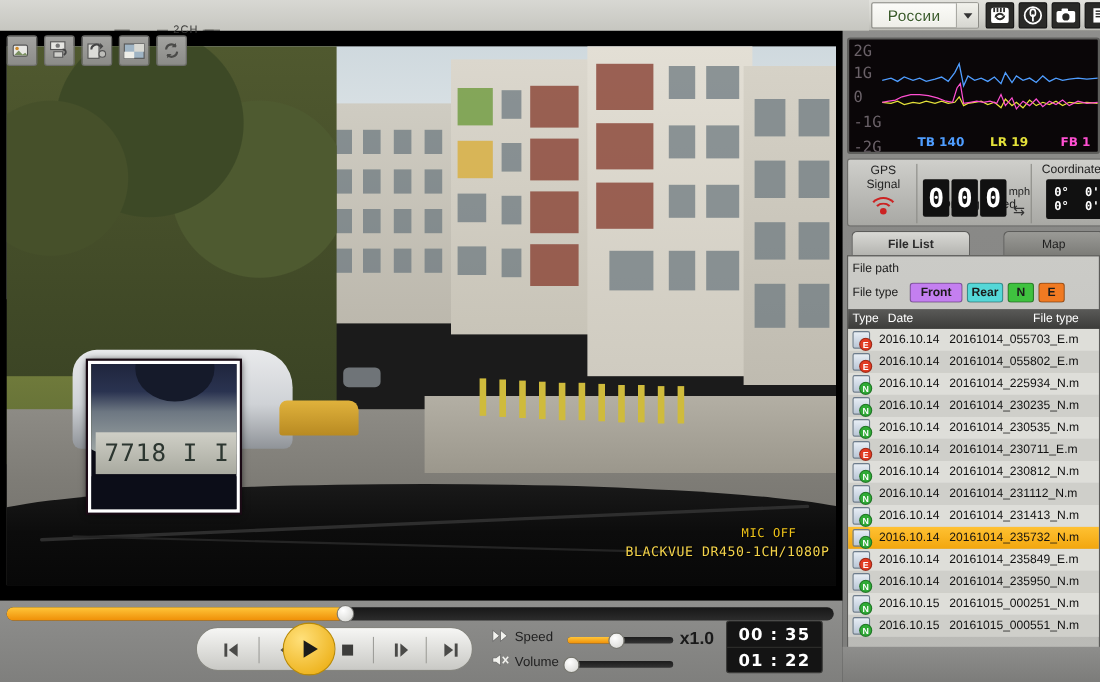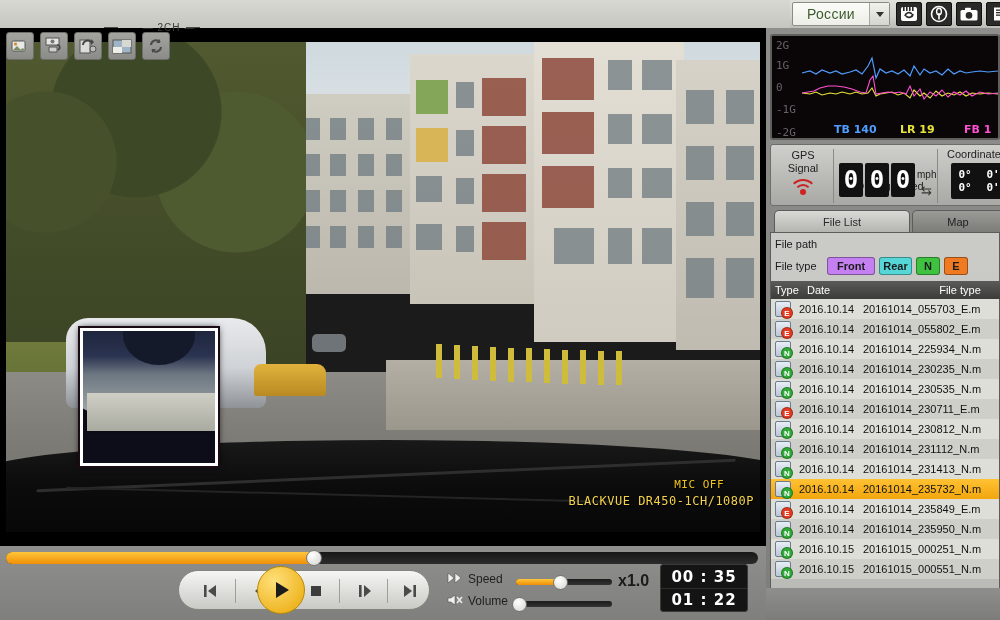--- a/index.html
+++ b/index.html
@@ -129,21 +129,21 @@
 
   
   #right{
     position:absolute;left:766px;top:28px;width:234px;height:592px;
     background:linear-gradient(180deg,#8e8e8c,#7e7e7c);
   }
   
   #gbox{position:absolute;left:4px;top:6px;width:230px;height:106px;
     background:#0a0608;border:2px solid #5e5e5c;border-radius:3px;overflow:hidden;}
   .glbl{position:absolute;left:4px;font-family:"DejaVu Sans Mono",monospace;
-    font-size:11px;color:#6a6168;}
+    font-size:14px;color:#6a6168;}
   .gleg{position:absolute;bottom:2px;font-family:"DejaVu Sans",sans-serif;
     font-size:11px;font-weight:bold;}
 
   
   #gps{position:absolute;left:4px;top:116px;width:270px;height:62px;
     background:linear-gradient(180deg,#cfcfcb,#a8a8a4);
     border:1px solid #6d6d6a;border-radius:3px;}
   .sep{position:absolute;top:4px;width:1px;height:54px;background:#8a8a86;}
   .lbl{font-size:11px;color:#222;text-align:center;}
   #gpslbl{position:absolute;left:4px;top:4px;width:56px;line-height:13px;}
@@ -163,21 +163,21 @@
     background:#111;border-radius:2px;display:flex;flex-direction:column;
     justify-content:center;}
   .crow{display:flex;color:#fff;font-size:11px;font-weight:bold;
     font-family:"DejaVu Sans Mono",monospace;justify-content:space-around;}
 
   
   #tabs{position:absolute;left:4px;top:182px;width:230px;height:22px;}
   .tab{position:absolute;top:0;height:22px;border:1px solid #5c5c5a;
     border-bottom:none;border-radius:5px 5px 0 0;font-size:11px;color:#2a2a2a;
     display:flex;align-items:center;justify-content:center;}
-  #tab-files{left:4px;width:136px;background:linear-gradient(180deg,#d9d9d5,#b4b4b0);font-weight:normal;}
+  #tab-files{left:4px;width:108px;background:linear-gradient(180deg,#d9d9d5,#b4b4b0);font-weight:bold;}
   #tab-map{left:142px;width:92px;background:linear-gradient(180deg,#9a9a96,#7c7c78);color:#1e1e1e;}
 
   
   #fpanel{position:absolute;left:4px;top:204px;width:230px;height:384px;
     background:linear-gradient(180deg,#cbcbc7,#b9b9b5);border:1px solid #5c5c5a;}
   .frow{display:flex;align-items:center;height:22px;padding-left:4px;}
   .frow .k{font-size:11px;color:#1a1a1a;width:52px;}
   #fpathbox{flex:1;height:17px;background:#fff;border:1px solid #6a6a66;
     font-size:11px;color:#111;padding:0 3px;line-height:15px;
     white-space:nowrap;overflow:hidden;}
@@ -391,20 +391,21 @@
     <div id="wiper2"></div>
 
     <div class="osd" id="osd-mic">MIC OFF</div>
     <div class="osd" id="osd-model">BLACKVUE DR450-1CH/1080P</div>
 
     <div id="mag">
       <div class="mgrass"></div>
       <div class="mcar"></div>
       <div class="mwheel"></div>
       <div class="mplate"></div>
+      <div class="mptext">7718 I I</div>
       <div class="mbottom"></div>
     </div>
   </div>
 </div>
 
 <div id="right">
 
   <div id="gbox">
     <div class="glbl" style="top:3px">2G</div>
     <div class="glbl" style="top:23px">1G</div>

